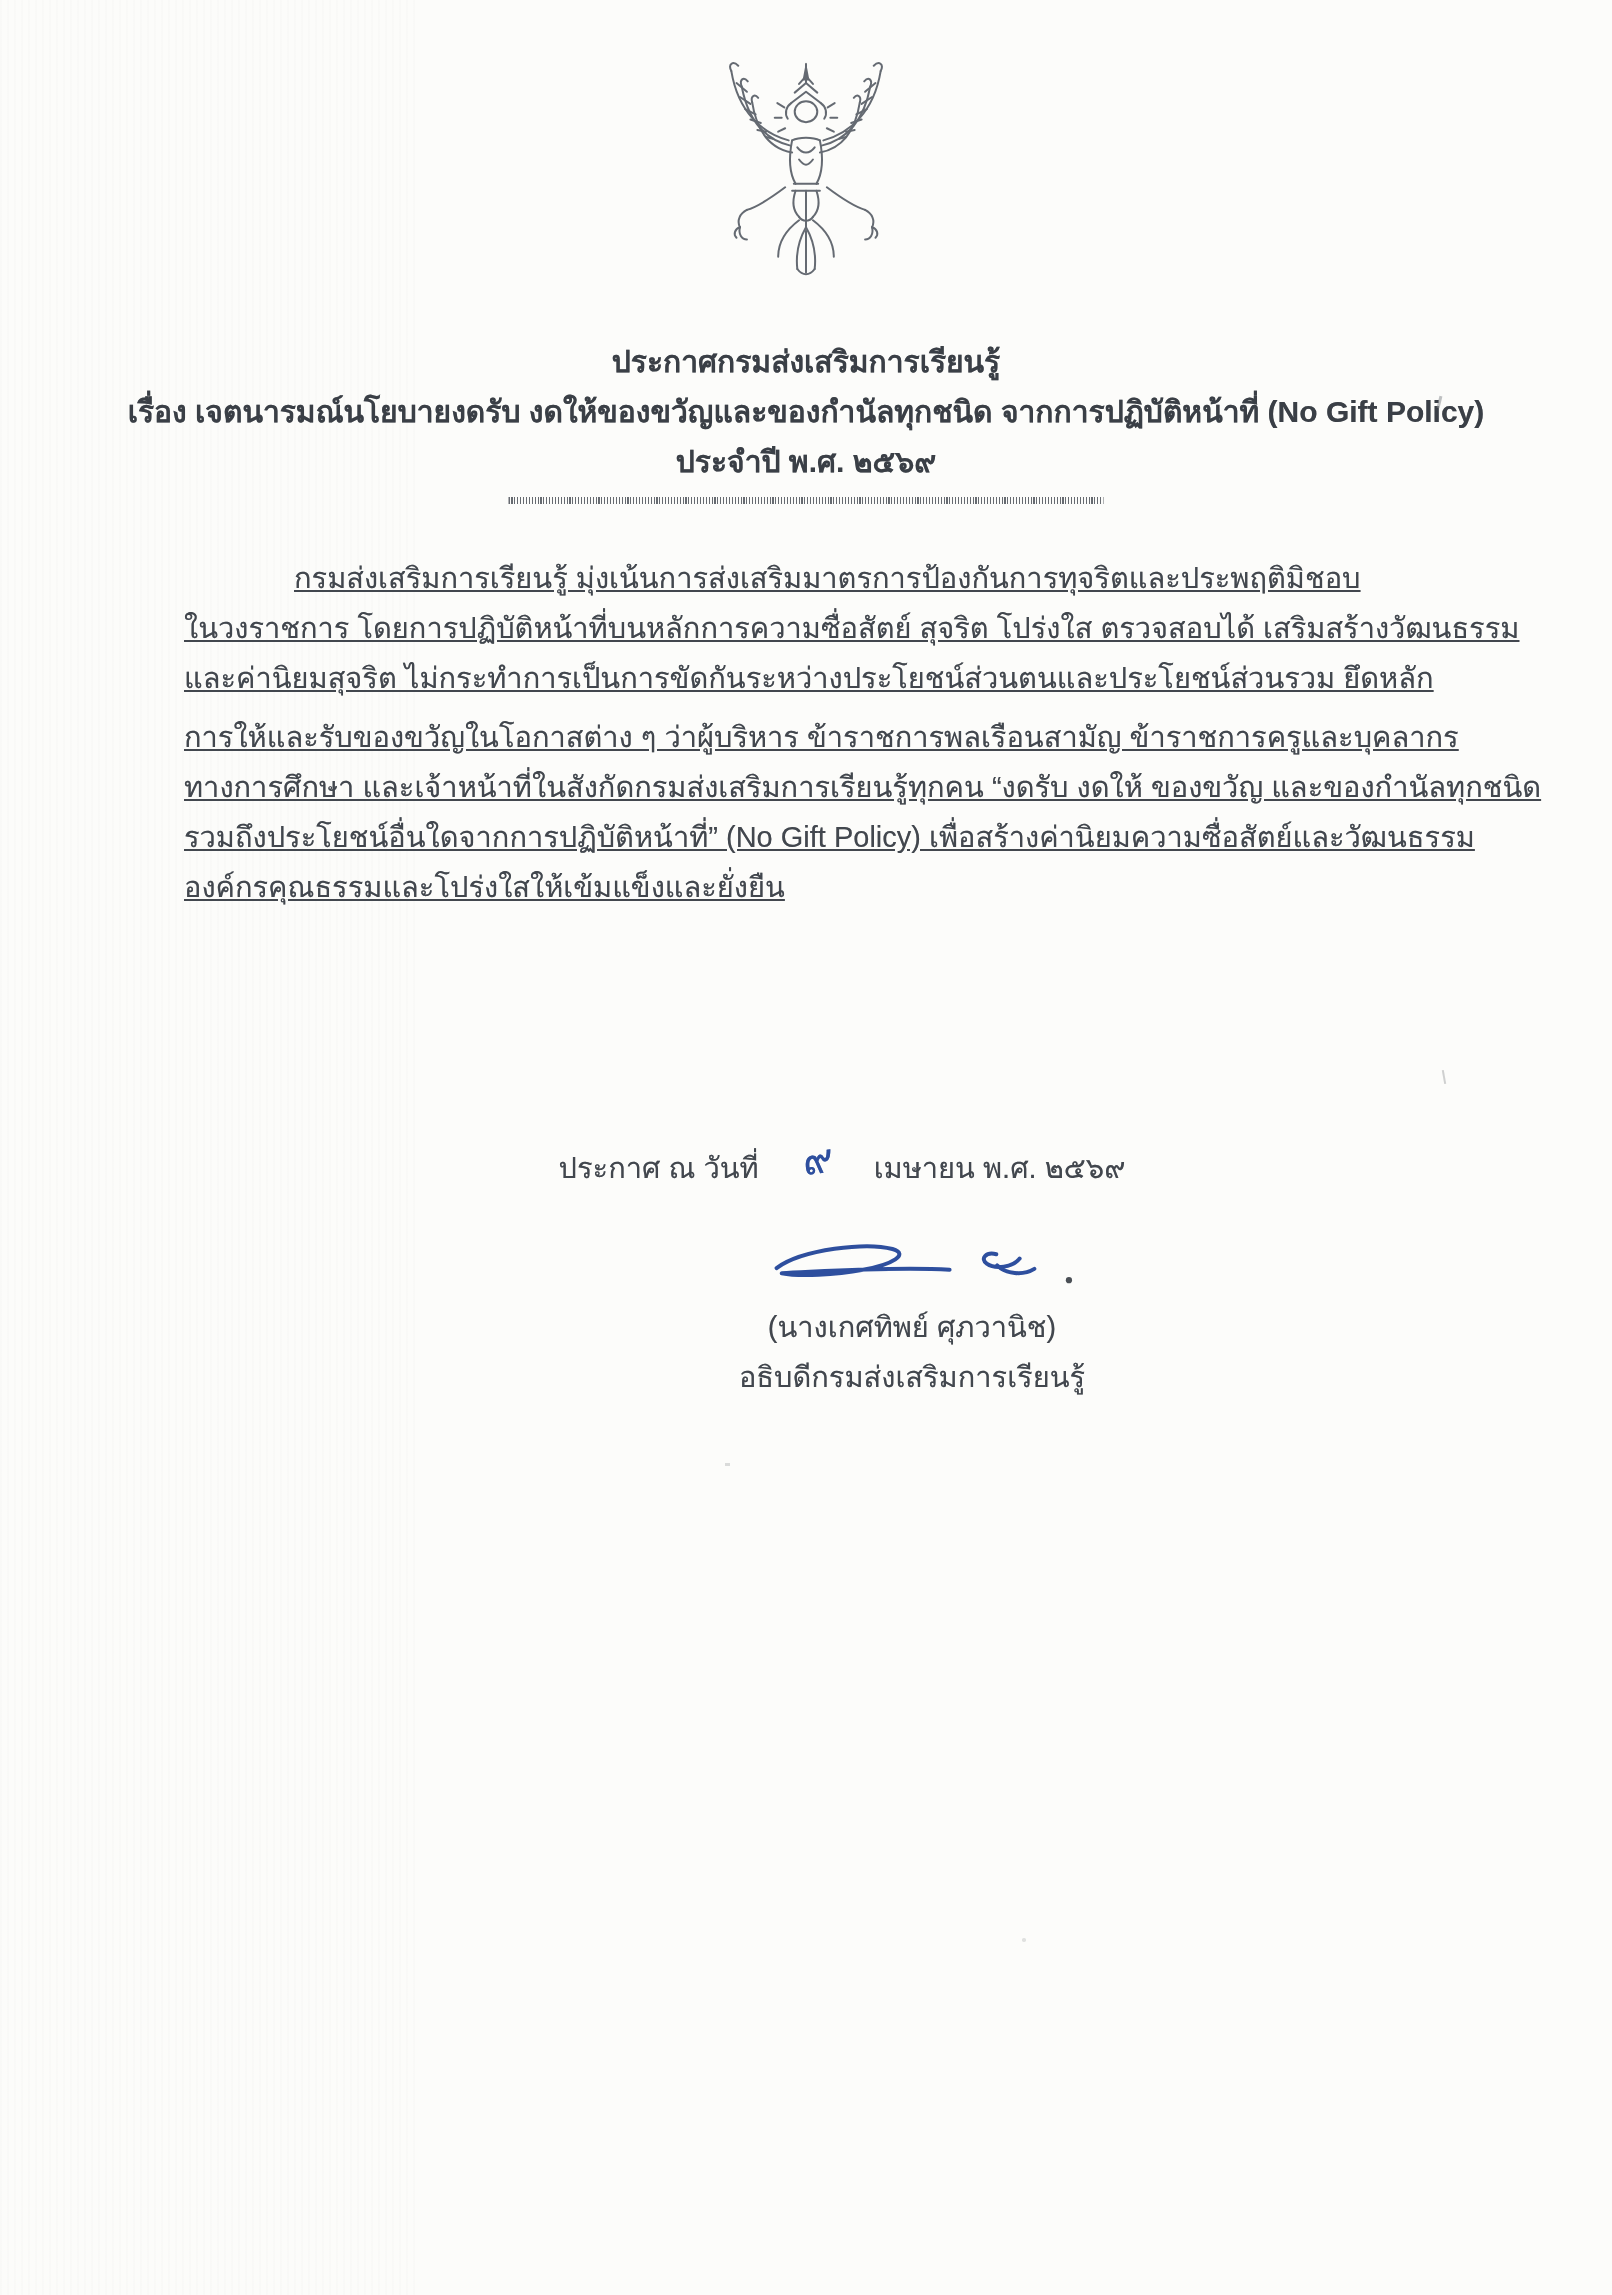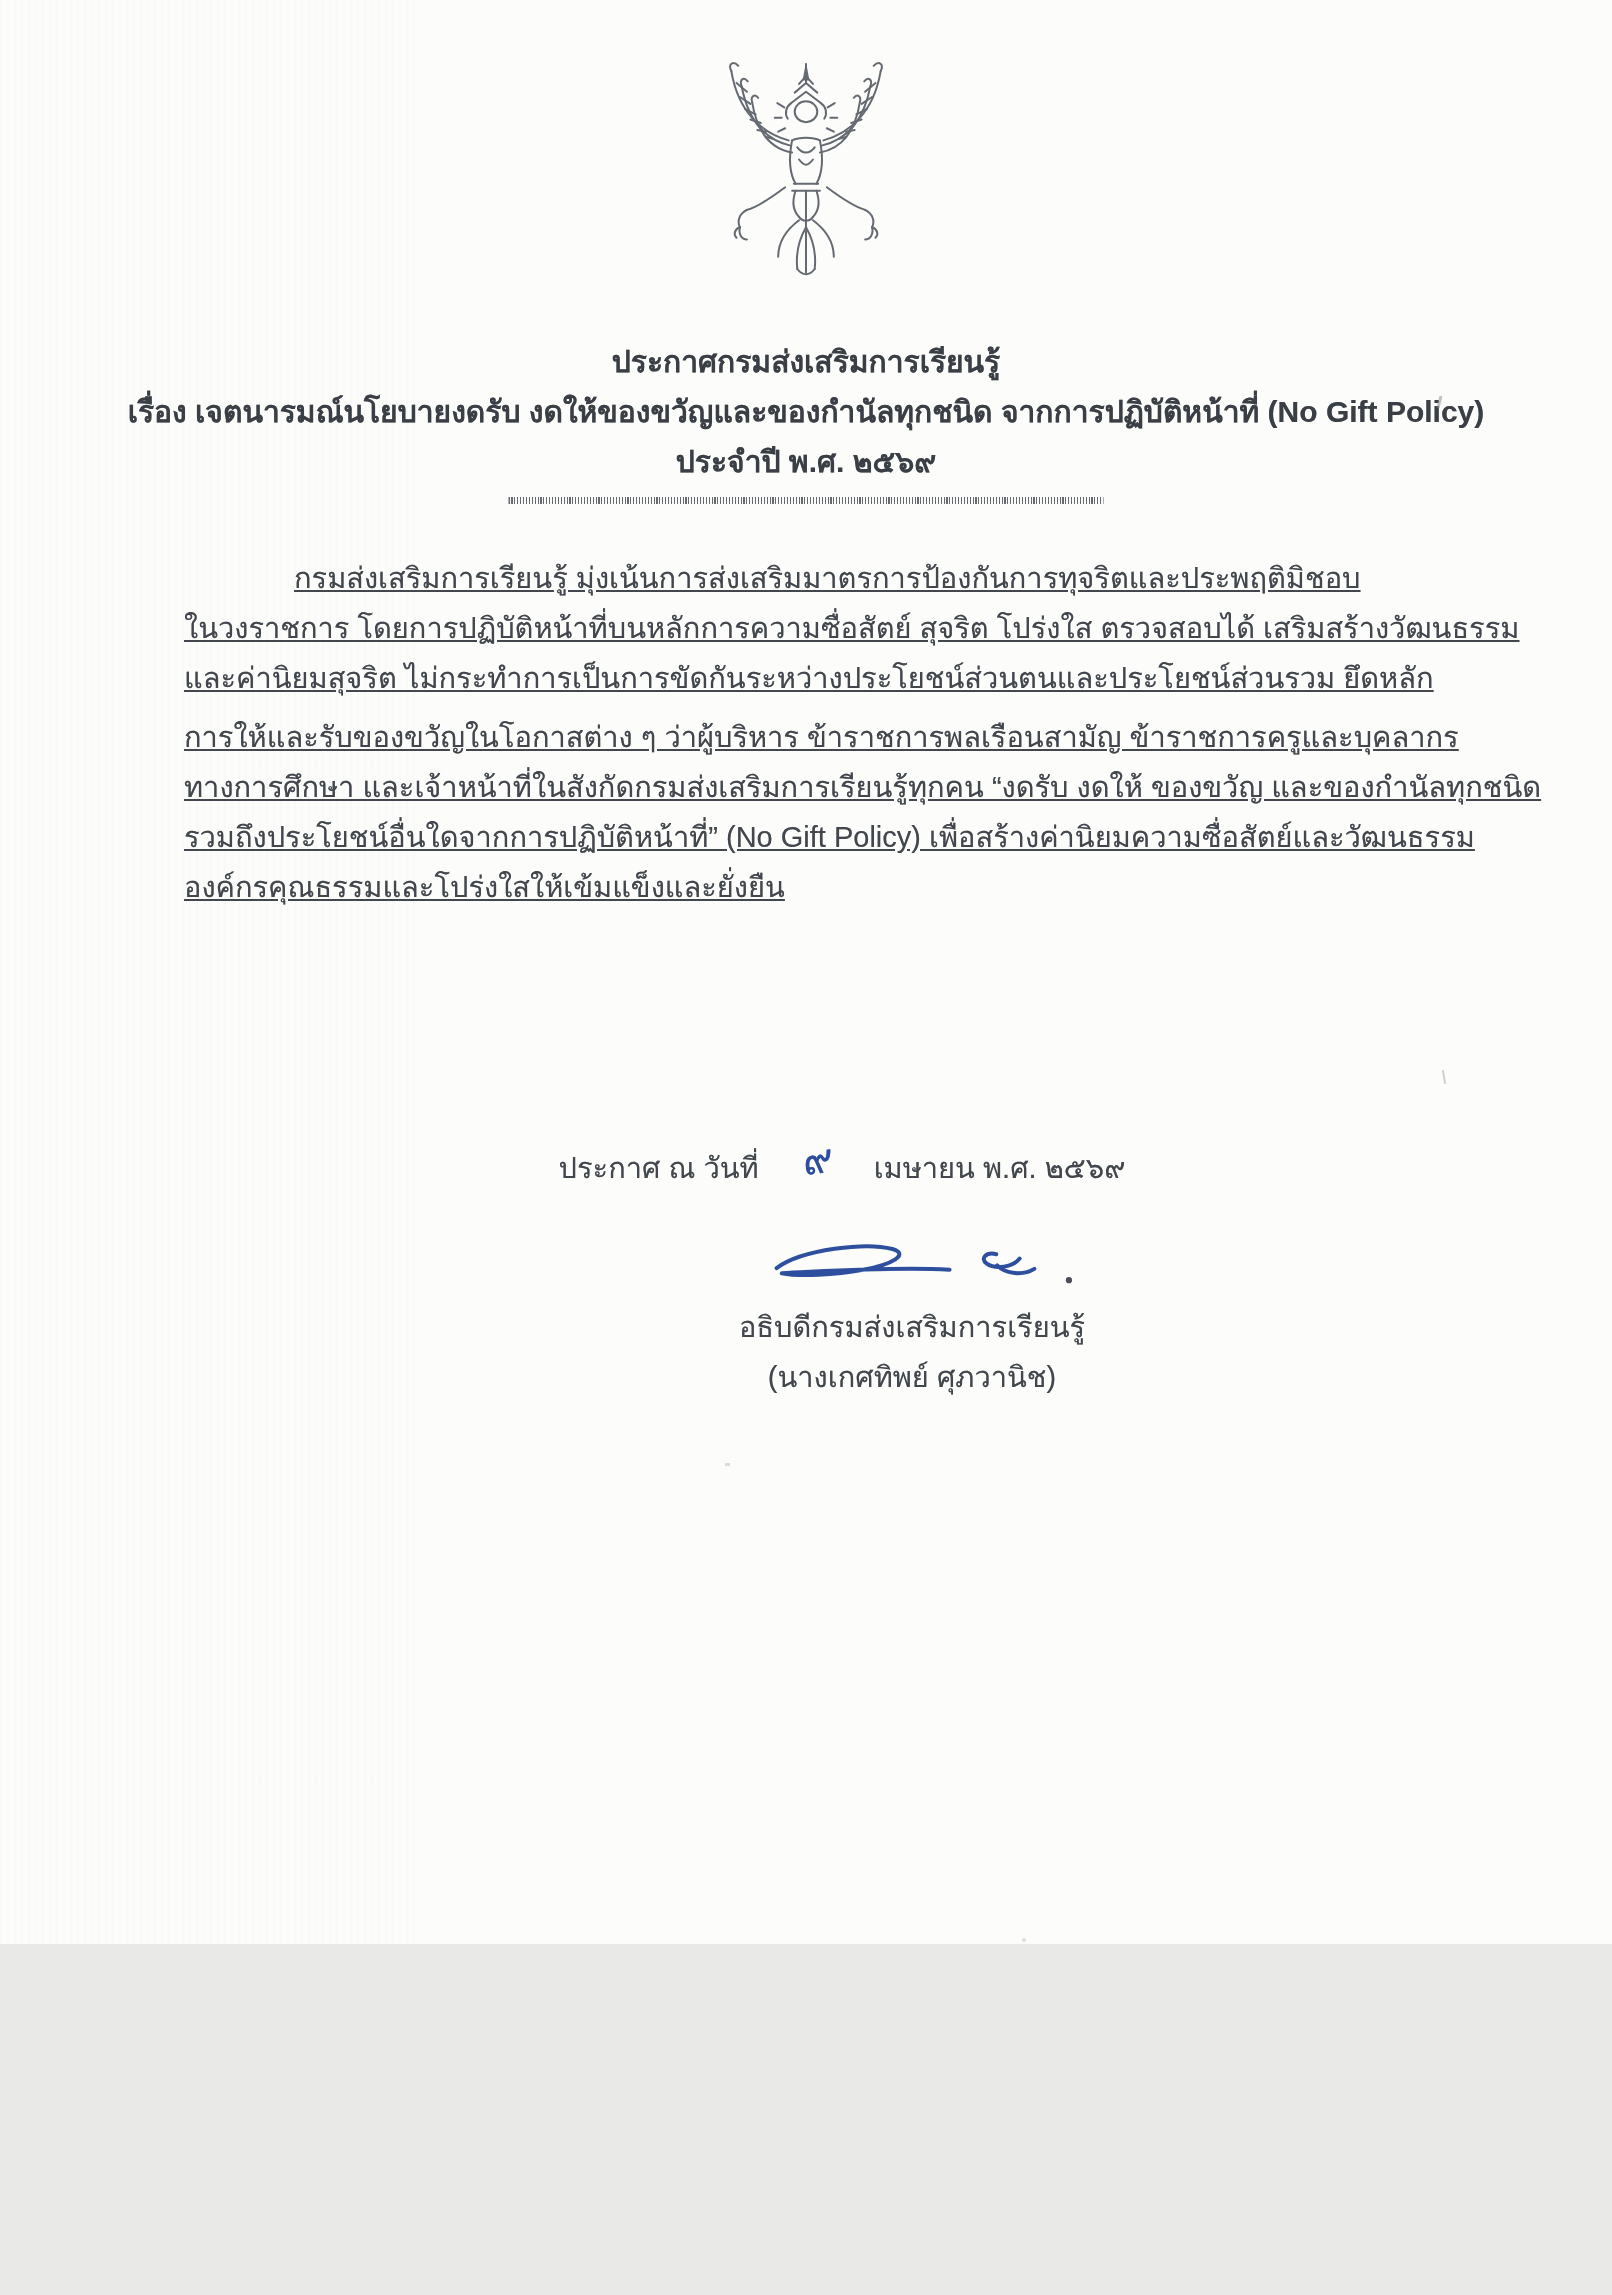--- a/index.html
+++ b/index.html
@@ -1,18 +1,18 @@
 <!DOCTYPE html>
 <html lang="th" style="font-size:14px"><head>
 <meta charset="utf-8">
 <style>
   html,body{margin:0;padding:0;background:#e9e9e7;}
   .page{
     position:relative;
-    width:1612px;height:1944px;
+    width:1612px;height:2295px;
     margin:0 auto;
     background:#fcfcfa;
     overflow:hidden;
     font-family:"Liberation Sans","DejaVu Sans",sans-serif;
     color:#42474e;
   }
   
   .page::before{
     content:"";position:absolute;left:0;top:0;width:415px;height:100%;
     background:repeating-linear-gradient(90deg,rgba(110,110,110,.018) 0 1.7px,transparent 1.7px 7px);
@@ -174,22 +174,22 @@
   <svg class="sig-ink" viewBox="0 0 400 84" aria-hidden="true">
     <g fill="none" stroke="#2e4f9e" stroke-width="4.6" stroke-linecap="round" stroke-linejoin="round">
       <path d="M18 38 C48 16 122 8 152 16 C172 22 152 34 118 40 C86 46 44 48 24 44 C72 42 152 36 218 40"></path>
       <path d="M272 22 C260 19 253 27 261 33 C271 40 291 37 299 27"></path>
       <path d="M273 35 C283 45 303 47 316 39"></path>
     </g>
     <circle cx="356" cy="52" r="3.6" fill="#4a4f55"></circle>
   </svg>
 
   <div class="sig-block">
+    <div>(นางเกศทิพย์ ศุภวานิช)</div>
     <div>อธิบดีกรมส่งเสริมการเรียนรู้</div>
-    <div>(นางเกศทิพย์ ศุภวานิช)</div>
   </div>
 
   <div class="speck a"></div>
   <div class="speck b"></div>
   <div class="speck c"></div>
   <div class="speck d"></div>
 
 </div>
 
 

